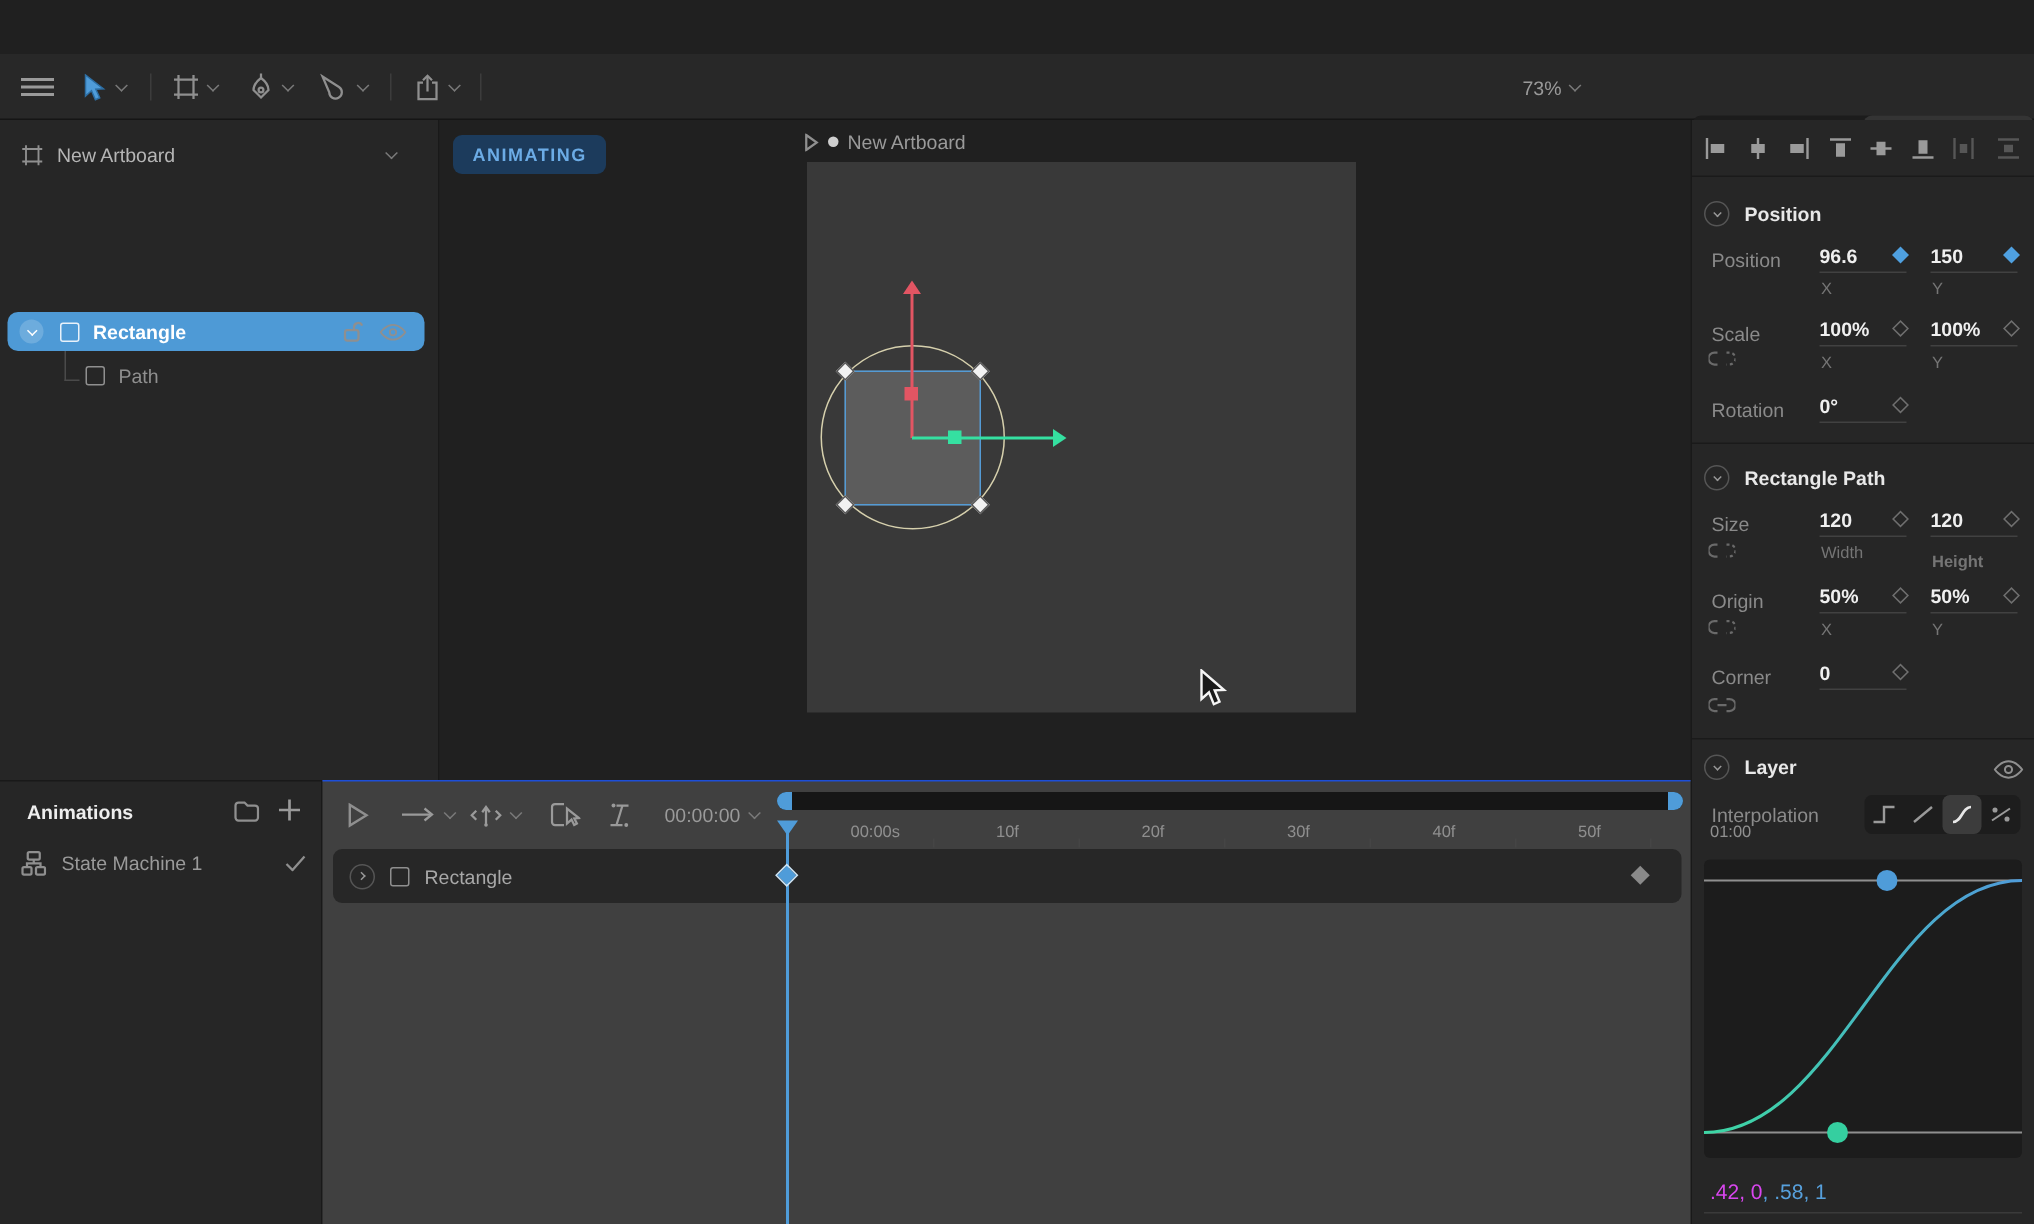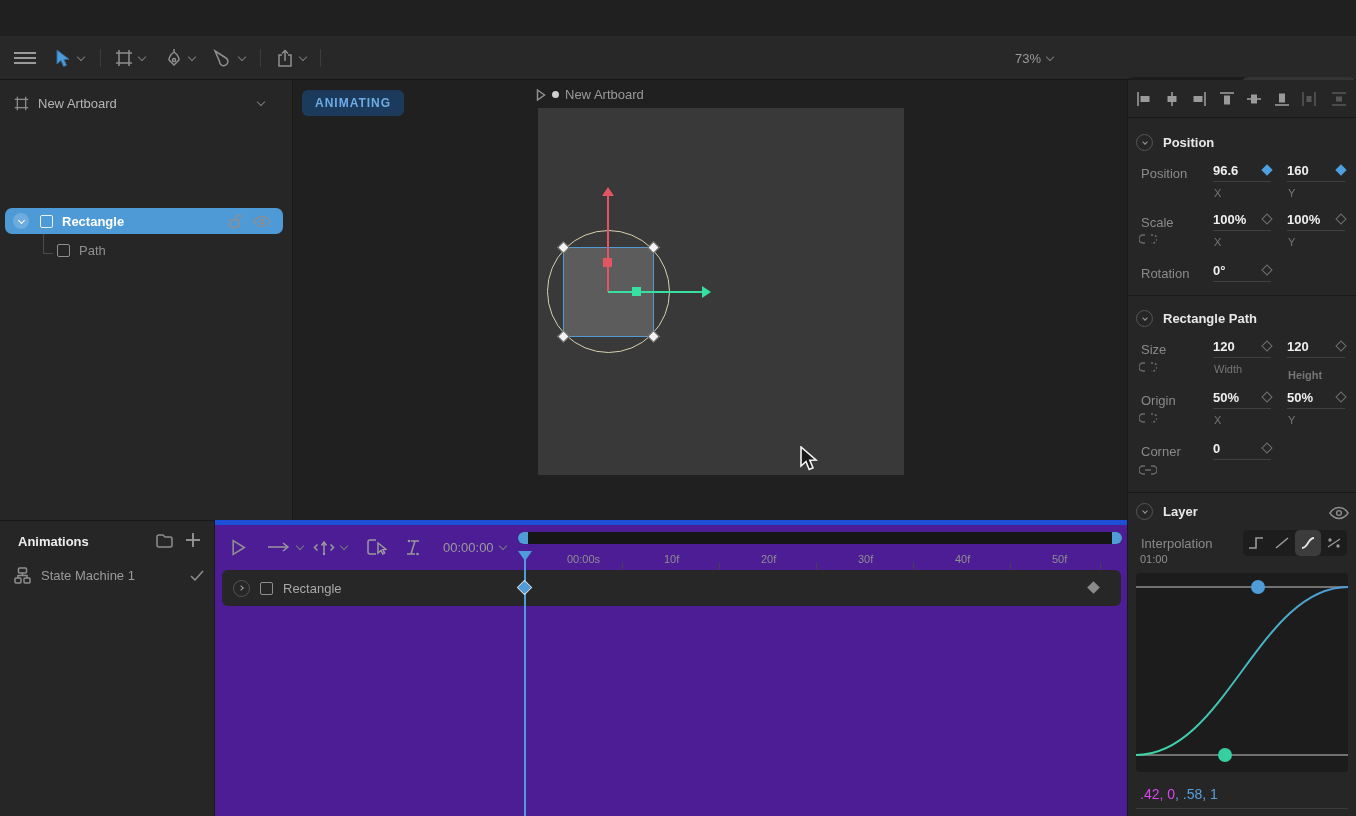--- a/index.html
+++ b/index.html
@@ -30,21 +30,21 @@
   .seg { position:absolute; left:1128px; top:41px; width:228px; height:33px; background:#1c1c1c; border-radius:6px; display:flex; }
   .seg-btn { flex:1; display:flex; align-items:center; justify-content:center; font-size:13px; color:#8a8a8a; border-radius:6px; }
   .seg-btn.active { background:#343434; color:#f2f2f2; font-weight:bold; }
   .avatar { position:absolute; left:968px; top:45px; width:28px; height:28px; border-radius:50%; border:2px solid #3f7fb5; background:radial-gradient(circle at 50% 38%, #d8b98a 0 38%, #7a5c3e 39% 60%, #2c3440 61%); }
 
   
   .left-sidebar { left:0; top:80px; width:293px; height:440px; background:#262626; border-right:1px solid #191919; }
   .canvas { left:293px; top:80px; width:834px; height:440px; background:#202020; }
   .inspector { left:1127px; top:80px; width:229px; height:736px; background:#262626; border-left:1px solid #191919; }
   .anim-panel { left:0; top:520px; width:215px; height:296px; background:#262626; border-right:1px solid #191919; border-top:1px solid #191919; }
-  .timeline { left:215px; top:520px; width:912px; height:296px; background:#4c1d95; border-top:5px solid #1d4ed8; }
+  .timeline { left:215px; top:520px; width:912px; height:296px; background:#404040; border-top:1px solid #1d4ed8; }
 
   
   .sb-row { position:absolute; display:flex; align-items:center; font-size:13px; color:#b5b5b5; }
   .sel-row { left:5px; top:128px; width:278px; height:26px; background:#4e9ad6; border-radius:7px; color:#fff; font-weight:bold; }
   .circle-chev { width:16px; height:16px; border-radius:50%; background:rgba(255,255,255,.18); display:inline-flex; align-items:center; justify-content:center; }
   .circle-chev .chev { margin:0 0 2px 0; border-color:#fff; width:5px; height:5px; }
   .sq-icon { width:13px; height:13px; border:1.5px solid currentColor; border-radius:2px; display:inline-block; }
   .tree-line { position:absolute; border-left:1px solid #4a4a4a; border-bottom:1px solid #4a4a4a; }
 
   
@@ -288,21 +288,21 @@
           <span class="chev"></span>
         </span>
       <span>Position</span>
     </div>
     <span class="row-label" style="top:86px;">Position</span>
     <div class="field f1" style="top:83px;">
       <span>96.6</span>
         <span class="kf filled"></span>
     </div>
     <div class="field f2" style="top:83px;">
-      <span>160</span>
+      <span>150</span>
         <span class="kf filled"></span>
     </div>
     <span class="sub-label" style="left:86px; top:107px;">X</span>
     <span class="sub-label" style="left:160px; top:107px;">Y</span>
 
     <span class="row-label" style="top:135px;">Scale</span>
     <svg class="link-ic" style="top:153px;" width="18" height="12" viewBox="0 0 18 12">
         <g stroke="#6a6a6a" stroke-width="1.5" fill="none">
           <path d="M6 2 H4 a4 4 0 0 0 0 8 h2"></path>
           <path d="M12 2 h2 a4 4 0 0 1 0 8 h-2" stroke-dasharray="2 2"></path>

